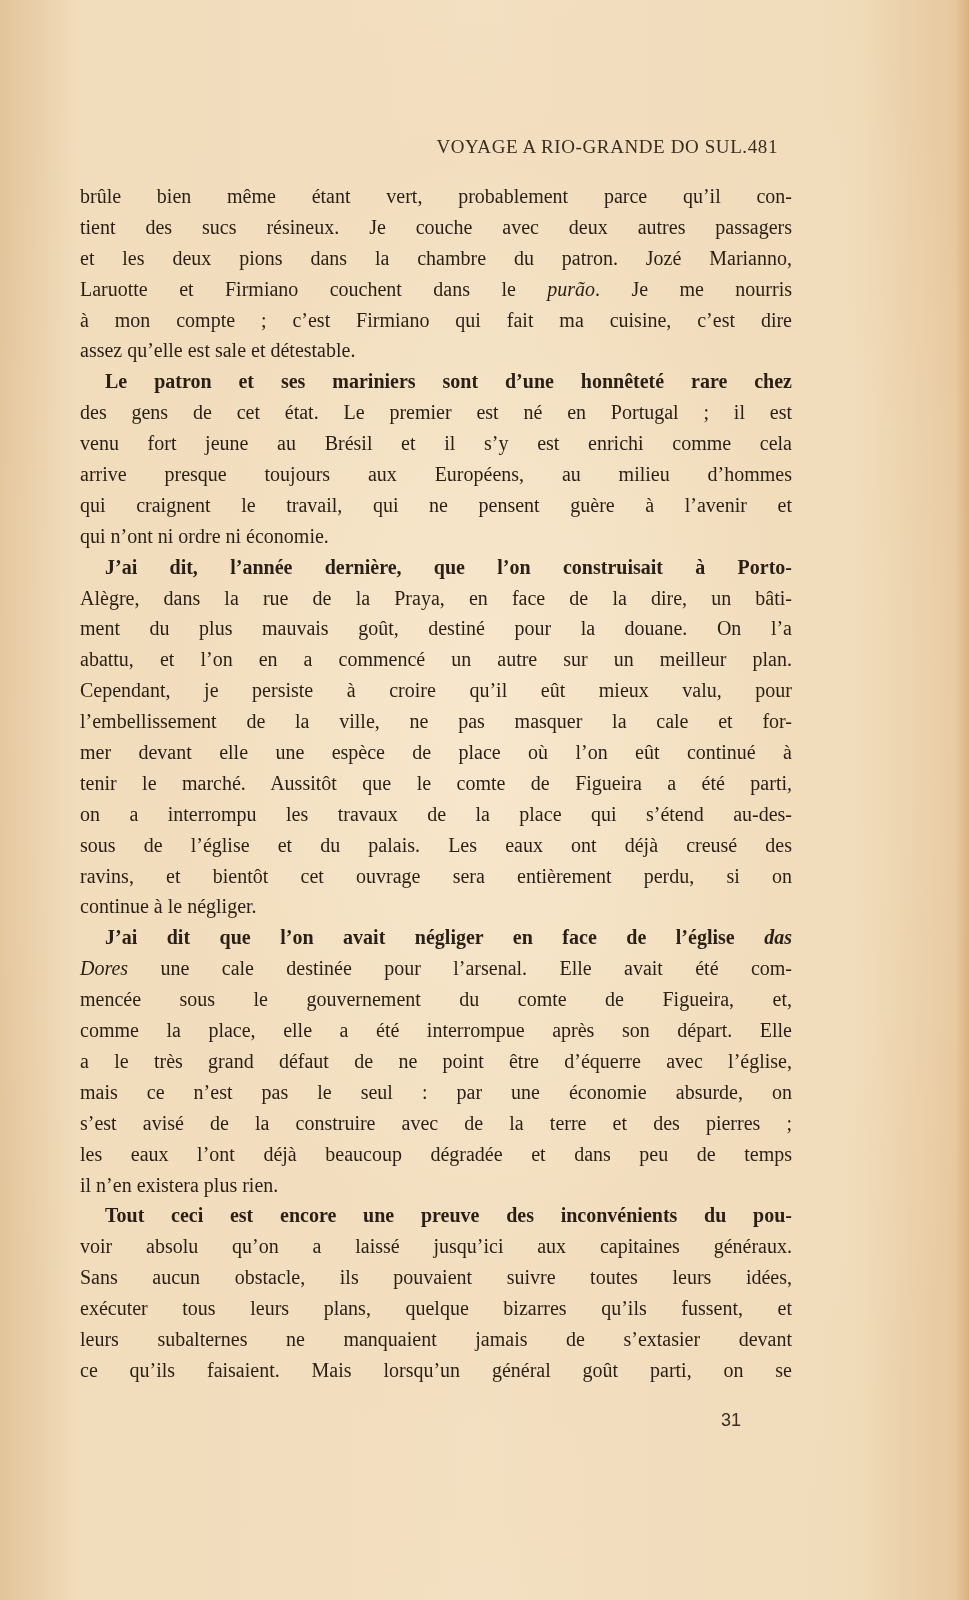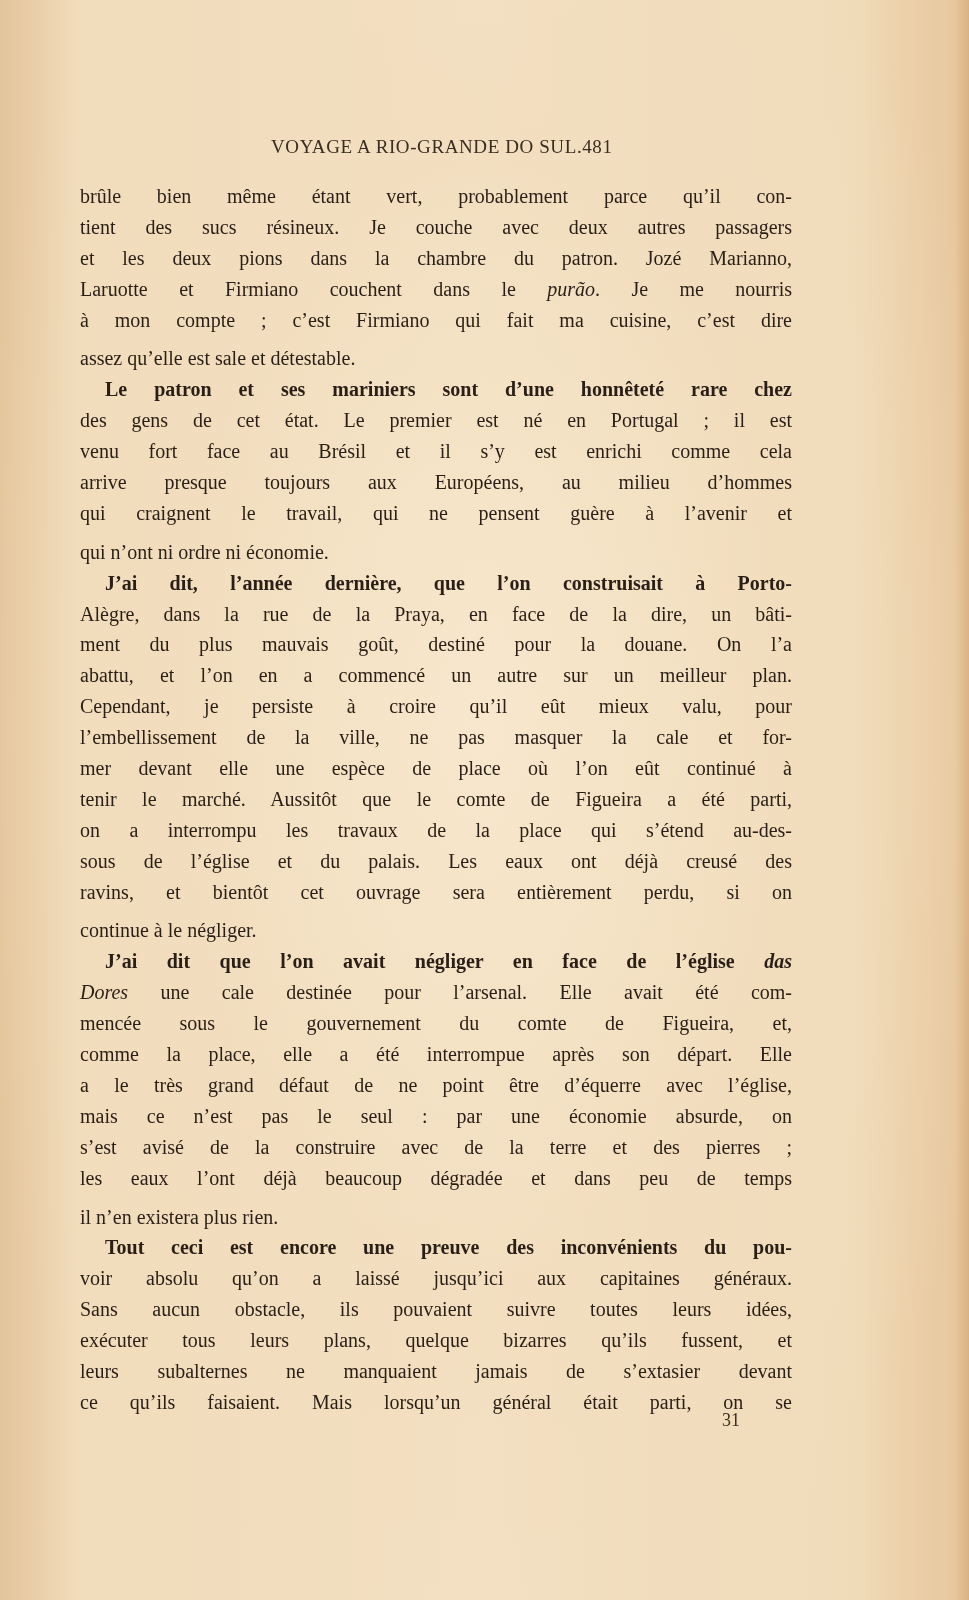--- a/index.html
+++ b/index.html
@@ -14,41 +14,41 @@
       position: relative;
     }
     .page {
       position: absolute; left: 0; top: 0; width: 969px; height: 1600px;
     }
     .right-edge {
       position: absolute; right: 0; top: 0; width: 14px; height: 1600px;
       background: linear-gradient(90deg, rgba(214,170,120,0) 0%, rgba(208,160,108,0.55) 100%);
     }
     .running-head {
-      position: absolute; top: 134px; left: 271px; width: 522px; height: 26px;
-      display: flex; justify-content: flex-start; align-items: center;
+      position: absolute; top: 134px; left: 256px; width: 522px; height: 26px;
+      display: flex; justify-content: flex-end; align-items: center;
       font-family: "Liberation Serif", serif; font-size: 19px; letter-spacing: 0.6px;
       color: #3a2d22;
     }
     .body-text {
       position: absolute; left: 80px; top: 181px; width: 712px;
       font-family: "Liberation Serif", serif;
       font-size: 20px; line-height: 30.9px;
       color: #2a1f16;
     }
     .line {
       display: block; height: 30.9px; white-space: nowrap;
       text-align: justify; text-align-last: justify;
     }
-    .line.last { text-align-last: left; margin-top: 8px; }
+    .line.last { text-align-last: left; }
     .line.indent { padding-left: 25px; font-weight: bold; }
     em { font-style: italic; }
     .folio {
       position: absolute; top: 1410px; left: 716px; width: 30px; text-align: center;
-      font-family: Liberation Serif, serif; font-size: 18px; color: #3a2d22;
+      font-family: Liberation Sans, sans-serif; font-size: 18px; color: #3a2d22;
     }
   </style>
 </head>
 <body>
 
 <div class="page">
   <div class="right-edge"></div>
 
   <div class="running-head">
     <span>VOYAGE A RIO-GRANDE DO SUL.</span>
@@ -57,21 +57,21 @@
 
   <div class="body-text" id="body-text">
       <span class="line">brûle bien même étant vert, probablement parce qu’il con-</span>
       <span class="line">tient des sucs résineux. Je couche avec deux autres passagers</span>
       <span class="line">et les deux pions dans la chambre du patron. Jozé Marianno,</span>
       <span class="line"><span>Laruotte et Firmiano couchent dans le </span><em>purão</em><span>. Je me nourris</span></span>
       <span class="line">à mon compte ; c’est Firmiano qui fait ma cuisine, c’est dire</span>
       <span class="line last">assez qu’elle est sale et détestable.</span>
       <span class="line indent">Le patron et ses mariniers sont d’une honnêteté rare chez</span>
       <span class="line">des gens de cet état. Le premier est né en Portugal ; il est</span>
-      <span class="line">venu fort face au Brésil et il s’y est enrichi comme cela</span>
+      <span class="line">venu fort jeune au Brésil et il s’y est enrichi comme cela</span>
       <span class="line">arrive presque toujours aux Européens, au milieu d’hommes</span>
       <span class="line">qui craignent le travail, qui ne pensent guère à l’avenir et</span>
       <span class="line last">qui n’ont ni ordre ni économie.</span>
       <span class="line indent">J’ai dit, l’année dernière, que l’on construisait à Porto-</span>
       <span class="line">Alègre, dans la rue de la Praya, en face de la dire, un bâti-</span>
       <span class="line">ment du plus mauvais goût, destiné pour la douane. On l’a</span>
       <span class="line">abattu, et l’on en a commencé un autre sur un meilleur plan.</span>
       <span class="line">Cependant, je persiste à croire qu’il eût mieux valu, pour</span>
       <span class="line">l’embellissement de la ville, ne pas masquer la cale et for-</span>
       <span class="line">mer devant elle une espèce de place où l’on eût continué à</span>
@@ -87,17 +87,17 @@
       <span class="line">a le très grand défaut de ne point être d’équerre avec l’église,</span>
       <span class="line">mais ce n’est pas le seul : par une économie absurde, on</span>
       <span class="line">s’est avisé de la construire avec de la terre et des pierres ;</span>
       <span class="line">les eaux l’ont déjà beaucoup dégradée et dans peu de temps</span>
       <span class="line last">il n’en existera plus rien.</span>
       <span class="line indent">Tout ceci est encore une preuve des inconvénients du pou-</span>
       <span class="line">voir absolu qu’on a laissé jusqu’ici aux capitaines généraux.</span>
       <span class="line">Sans aucun obstacle, ils pouvaient suivre toutes leurs idées,</span>
       <span class="line">exécuter tous leurs plans, quelque bizarres qu’ils fussent, et</span>
       <span class="line">leurs subalternes ne manquaient jamais de s’extasier devant</span>
-      <span class="line">ce qu’ils faisaient. Mais lorsqu’un général était parti, on se</span>
+      <span class="line">ce qu’ils faisaient. Mais lorsqu’un général goût parti, on se</span>
     </div>
 
   <div class="folio">31</div>
 </div>
 
 </body></html>

